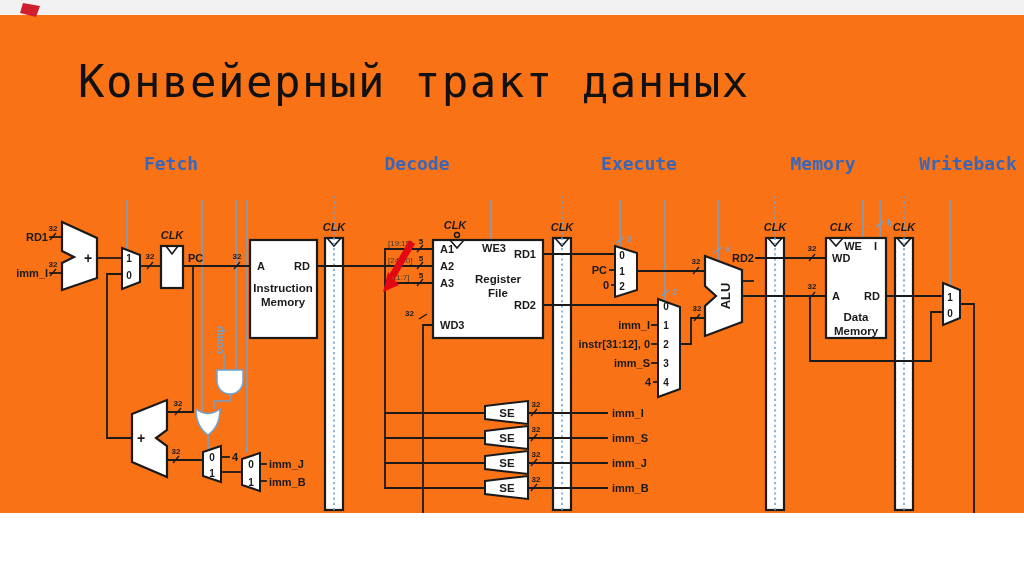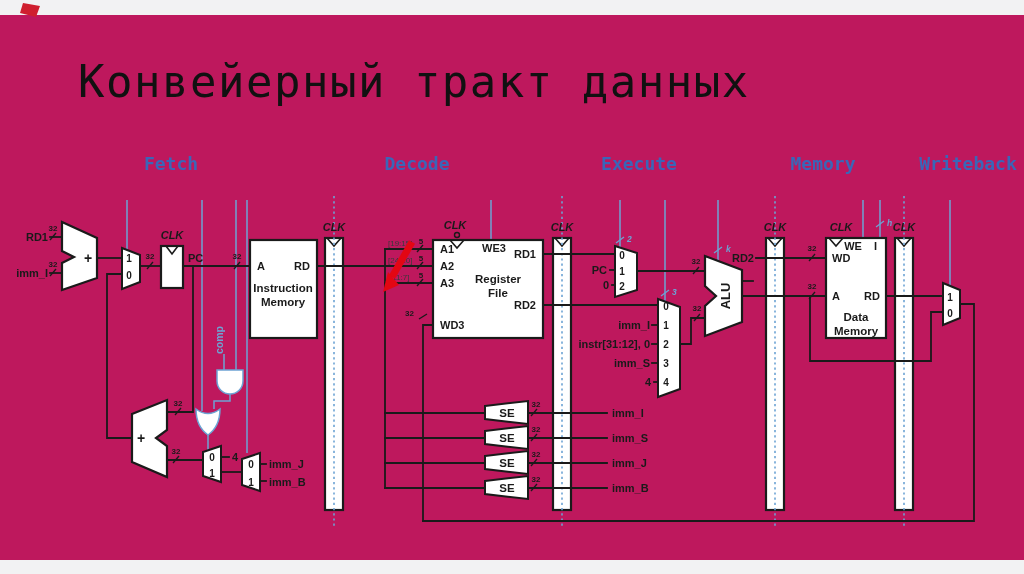--- a/index.html
+++ b/index.html
@@ -1,16 +1,16 @@
 <!DOCTYPE html>
 <html><head>
 <meta charset="utf-8">
 <style>
   html,body{margin:0;padding:0;background:#ffffff;}
-  .page{position:relative;width:1024px;height:574px;background:#be185d;overflow:hidden;
+  .page{position:relative;width:1024px;height:513px;background:#f97316;overflow:hidden;
         font-family:"Liberation Sans",sans-serif;}
   svg{display:block}
   .t-title{font:400 44px "DejaVu Sans Mono",monospace;letter-spacing:1.5px;fill:#111111}
   .t-stage{font:700 18px "DejaVu Sans Mono",monospace;fill:#3a66b8}
   .t-port{font:700 11px "Liberation Sans",sans-serif;fill:#1a1a1a}
   .t-name{font:700 11.5px "Liberation Sans",sans-serif;fill:#1a1a1a}
   .t-clk{font:italic 700 11px "Liberation Sans",sans-serif;fill:#1a1a1a}
   .t-mux{font:700 10px "Liberation Sans",sans-serif;fill:#1a1a1a}
   .t-bus{font:700 8px "Liberation Sans",sans-serif;fill:#1a1a1a}
   .t-slice{font:400 8px "Liberation Sans",sans-serif;fill:#3a3a3a}

